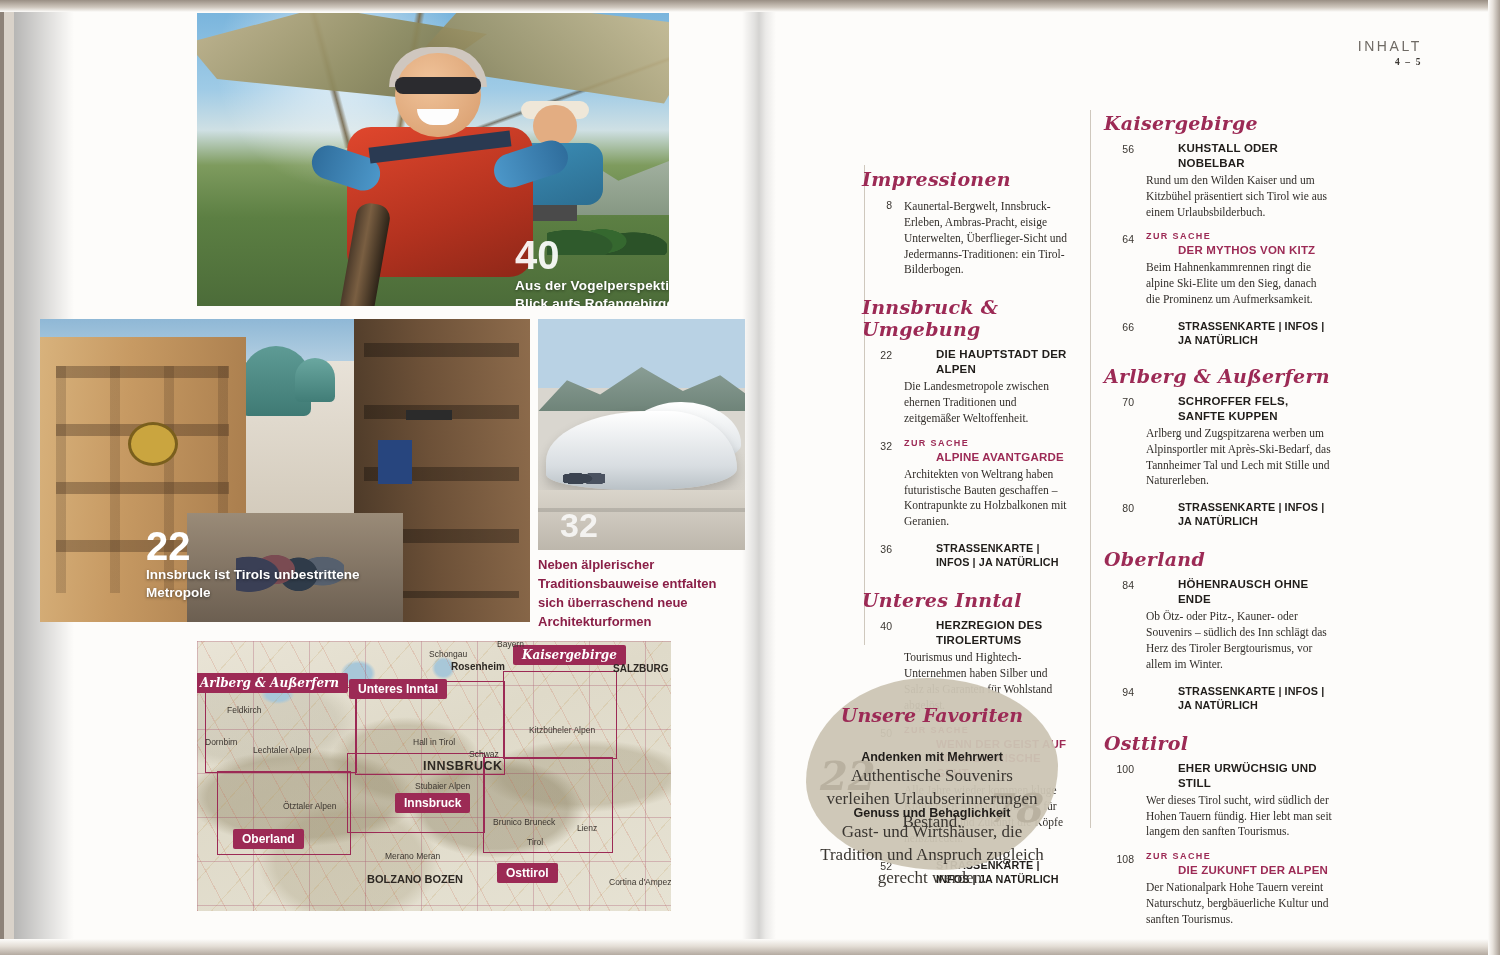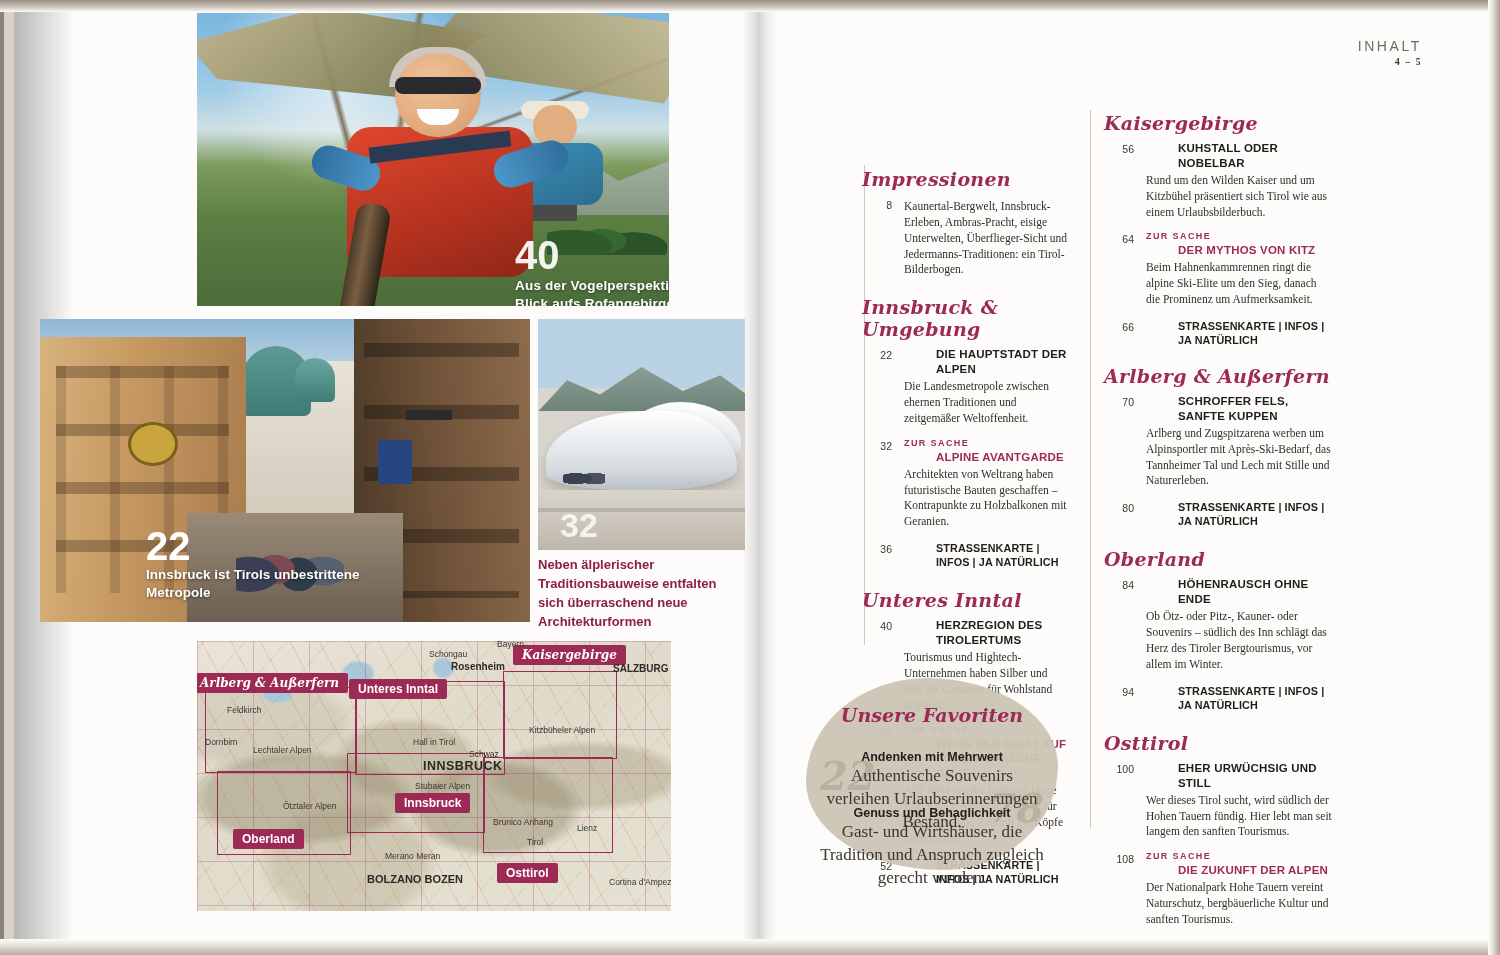--- a/index.html
+++ b/index.html
@@ -463,21 +463,21 @@
     <div class="mcity" style="left:254px;top:20px;">Rosenheim</div>
     <div class="mcity" style="left:170px;top:232px;font-size:11px;">BOLZANO BOZEN</div>
     <div class="mlabel" style="left:188px;top:210px;">Merano Meran</div>
     <div class="mlabel" style="left:380px;top:182px;">Lienz</div>
     <div class="mlabel" style="left:232px;top:8px;">Schongau</div>
     <div class="mlabel" style="left:86px;top:160px;">Ötztaler Alpen</div>
     <div class="mlabel" style="left:182px;top:140px;margin-left:36px;">Stubaier Alpen</div>
     <div class="mlabel" style="left:288px;top:84px;margin-left:44px;">Kitzbüheler Alpen</div>
     <div class="mlabel" style="left:216px;top:96px;">Hall in Tirol</div>
     <div class="mlabel" style="left:272px;top:108px;">Schwaz</div>
-    <div class="mlabel" style="left:296px;top:176px;">Brunico Anhang</div>
+    <div class="mlabel" style="left:296px;top:176px;">Brunico Bruneck</div>
     <div class="mlabel" style="left:412px;top:236px;">Cortina d'Ampezzo</div>
     <div class="mlabel" style="left:300px;top:-2px;">Bayern</div>
     <div class="mlabel" style="left:330px;top:196px;">Tirol</div>
     <div class="mlabel" style="left:56px;top:104px;">Lechtaler Alpen</div>
     <div class="mlabel" style="left:30px;top:64px;">Feldkirch</div>
     <div class="mlabel" style="left:8px;top:96px;">Dornbirn</div>
   </div>
 
   <div class="folio">
     <div class="k">INHALT</div>

